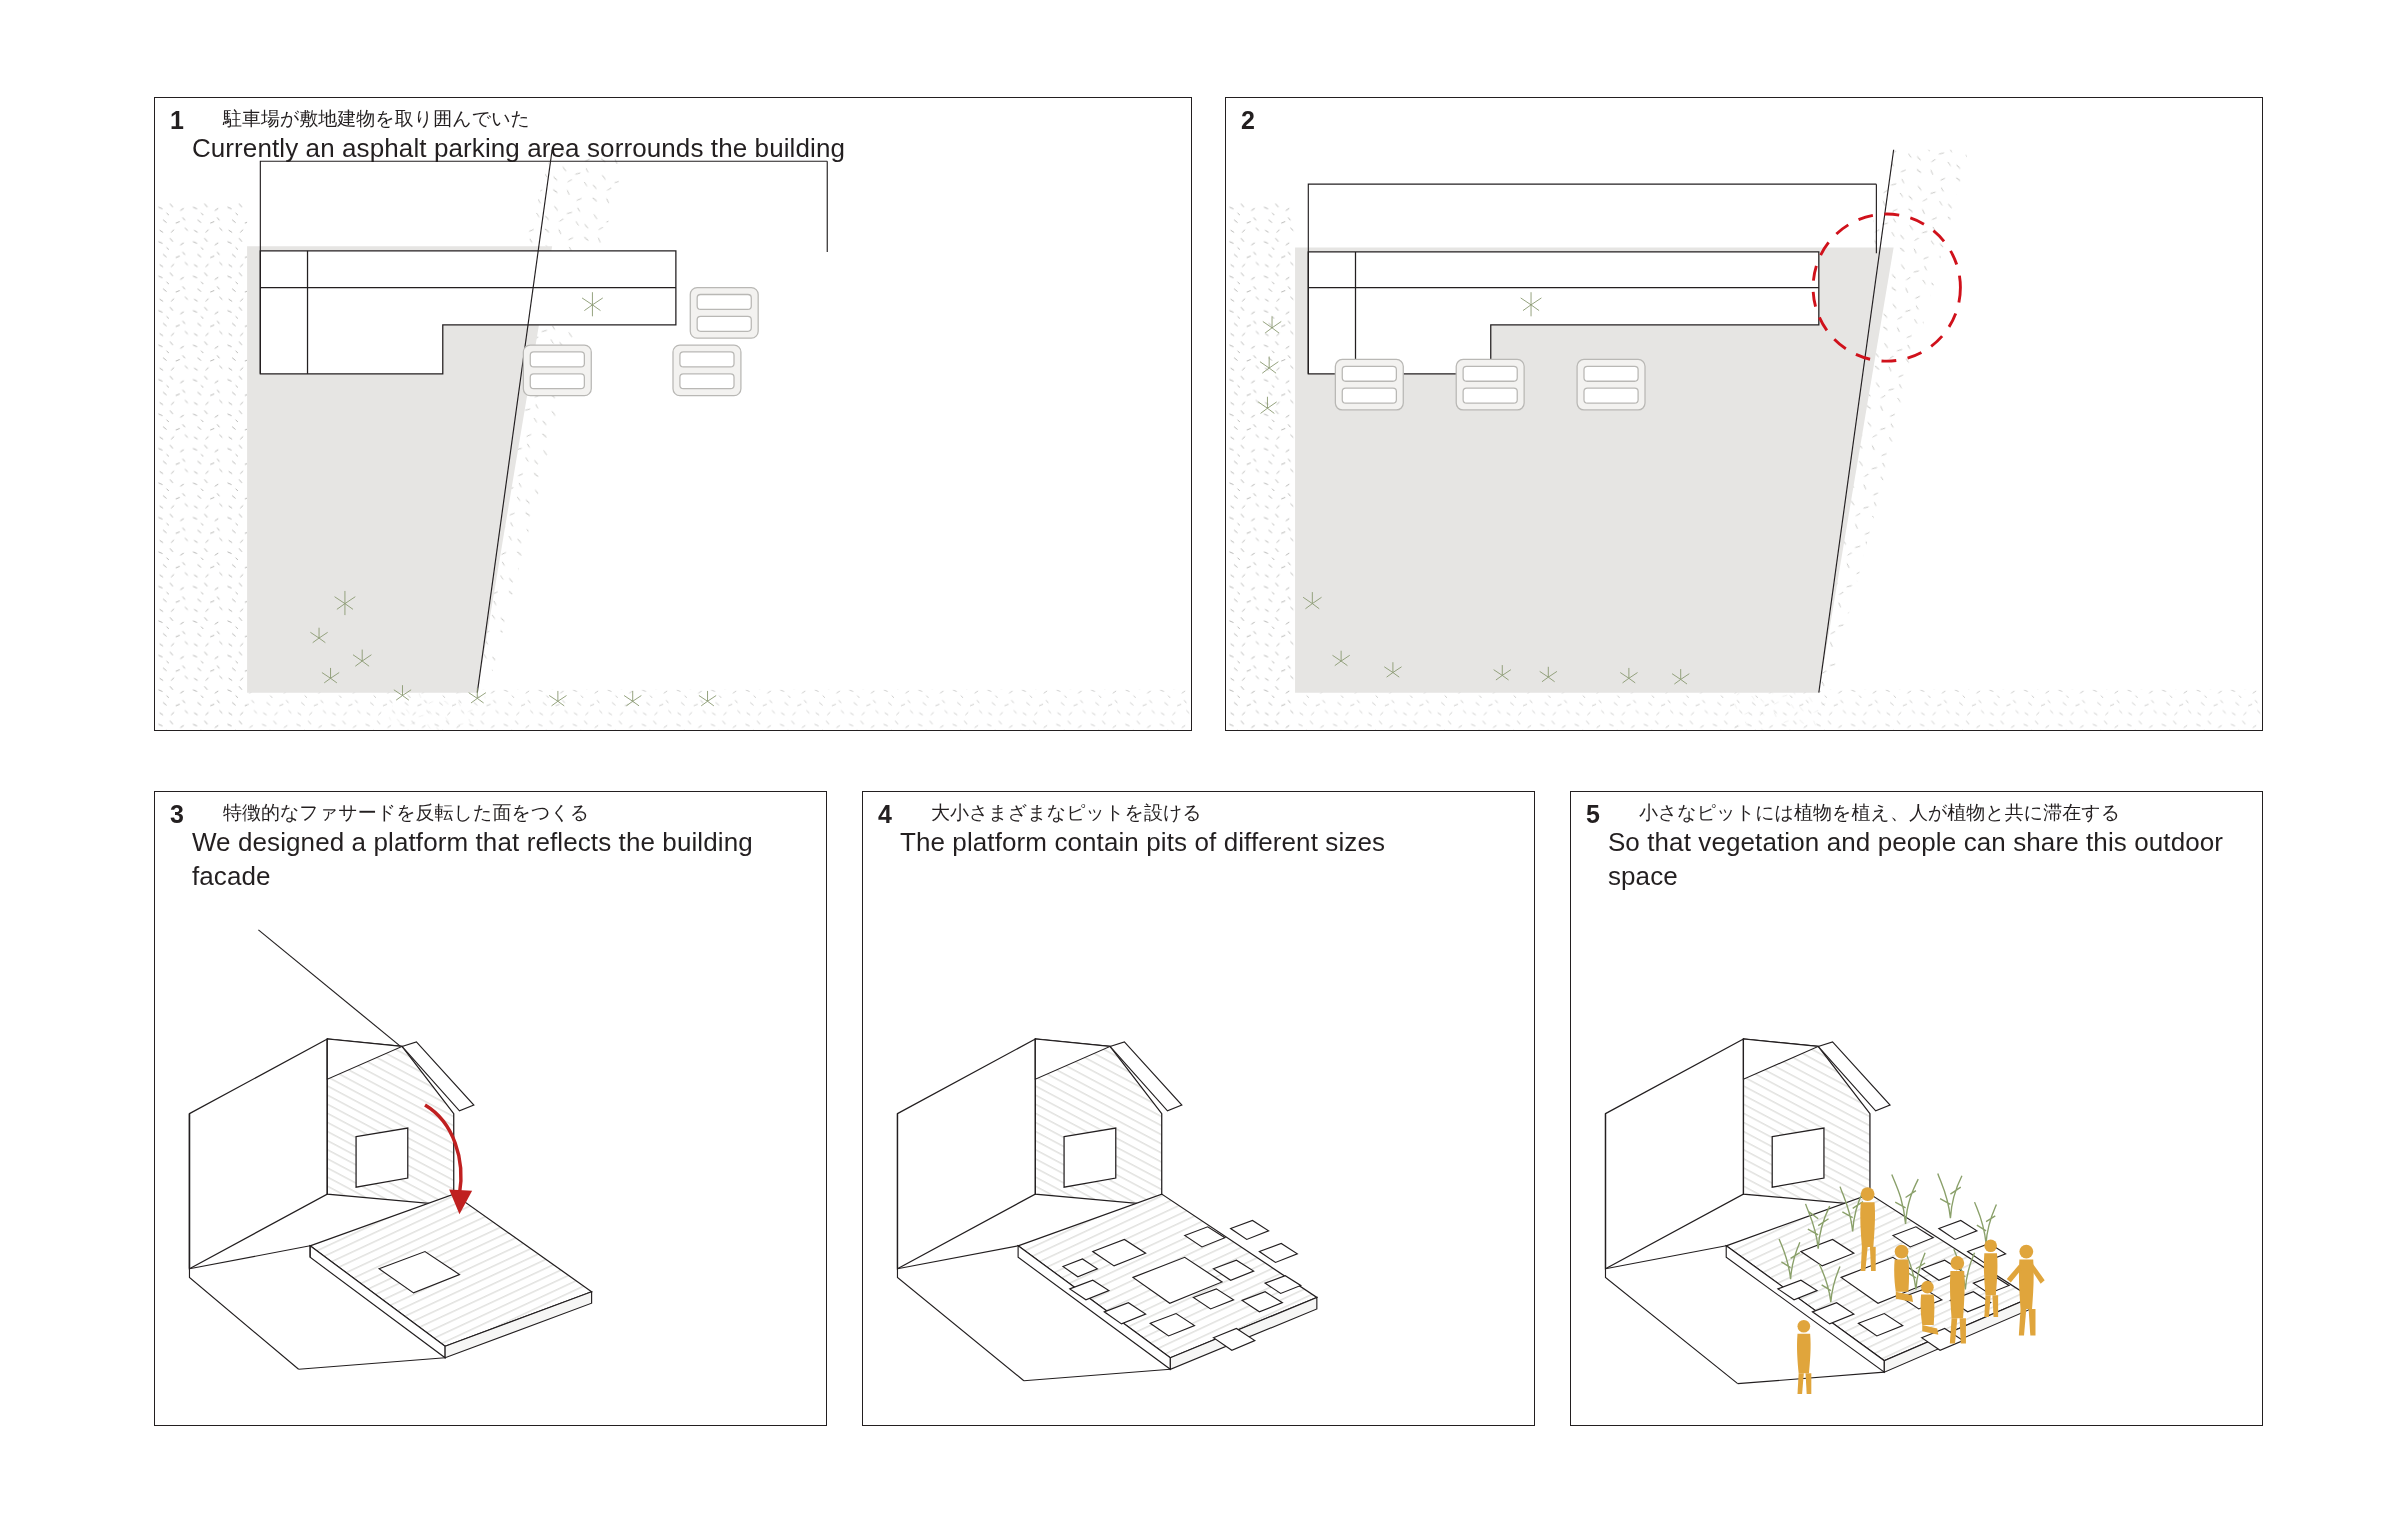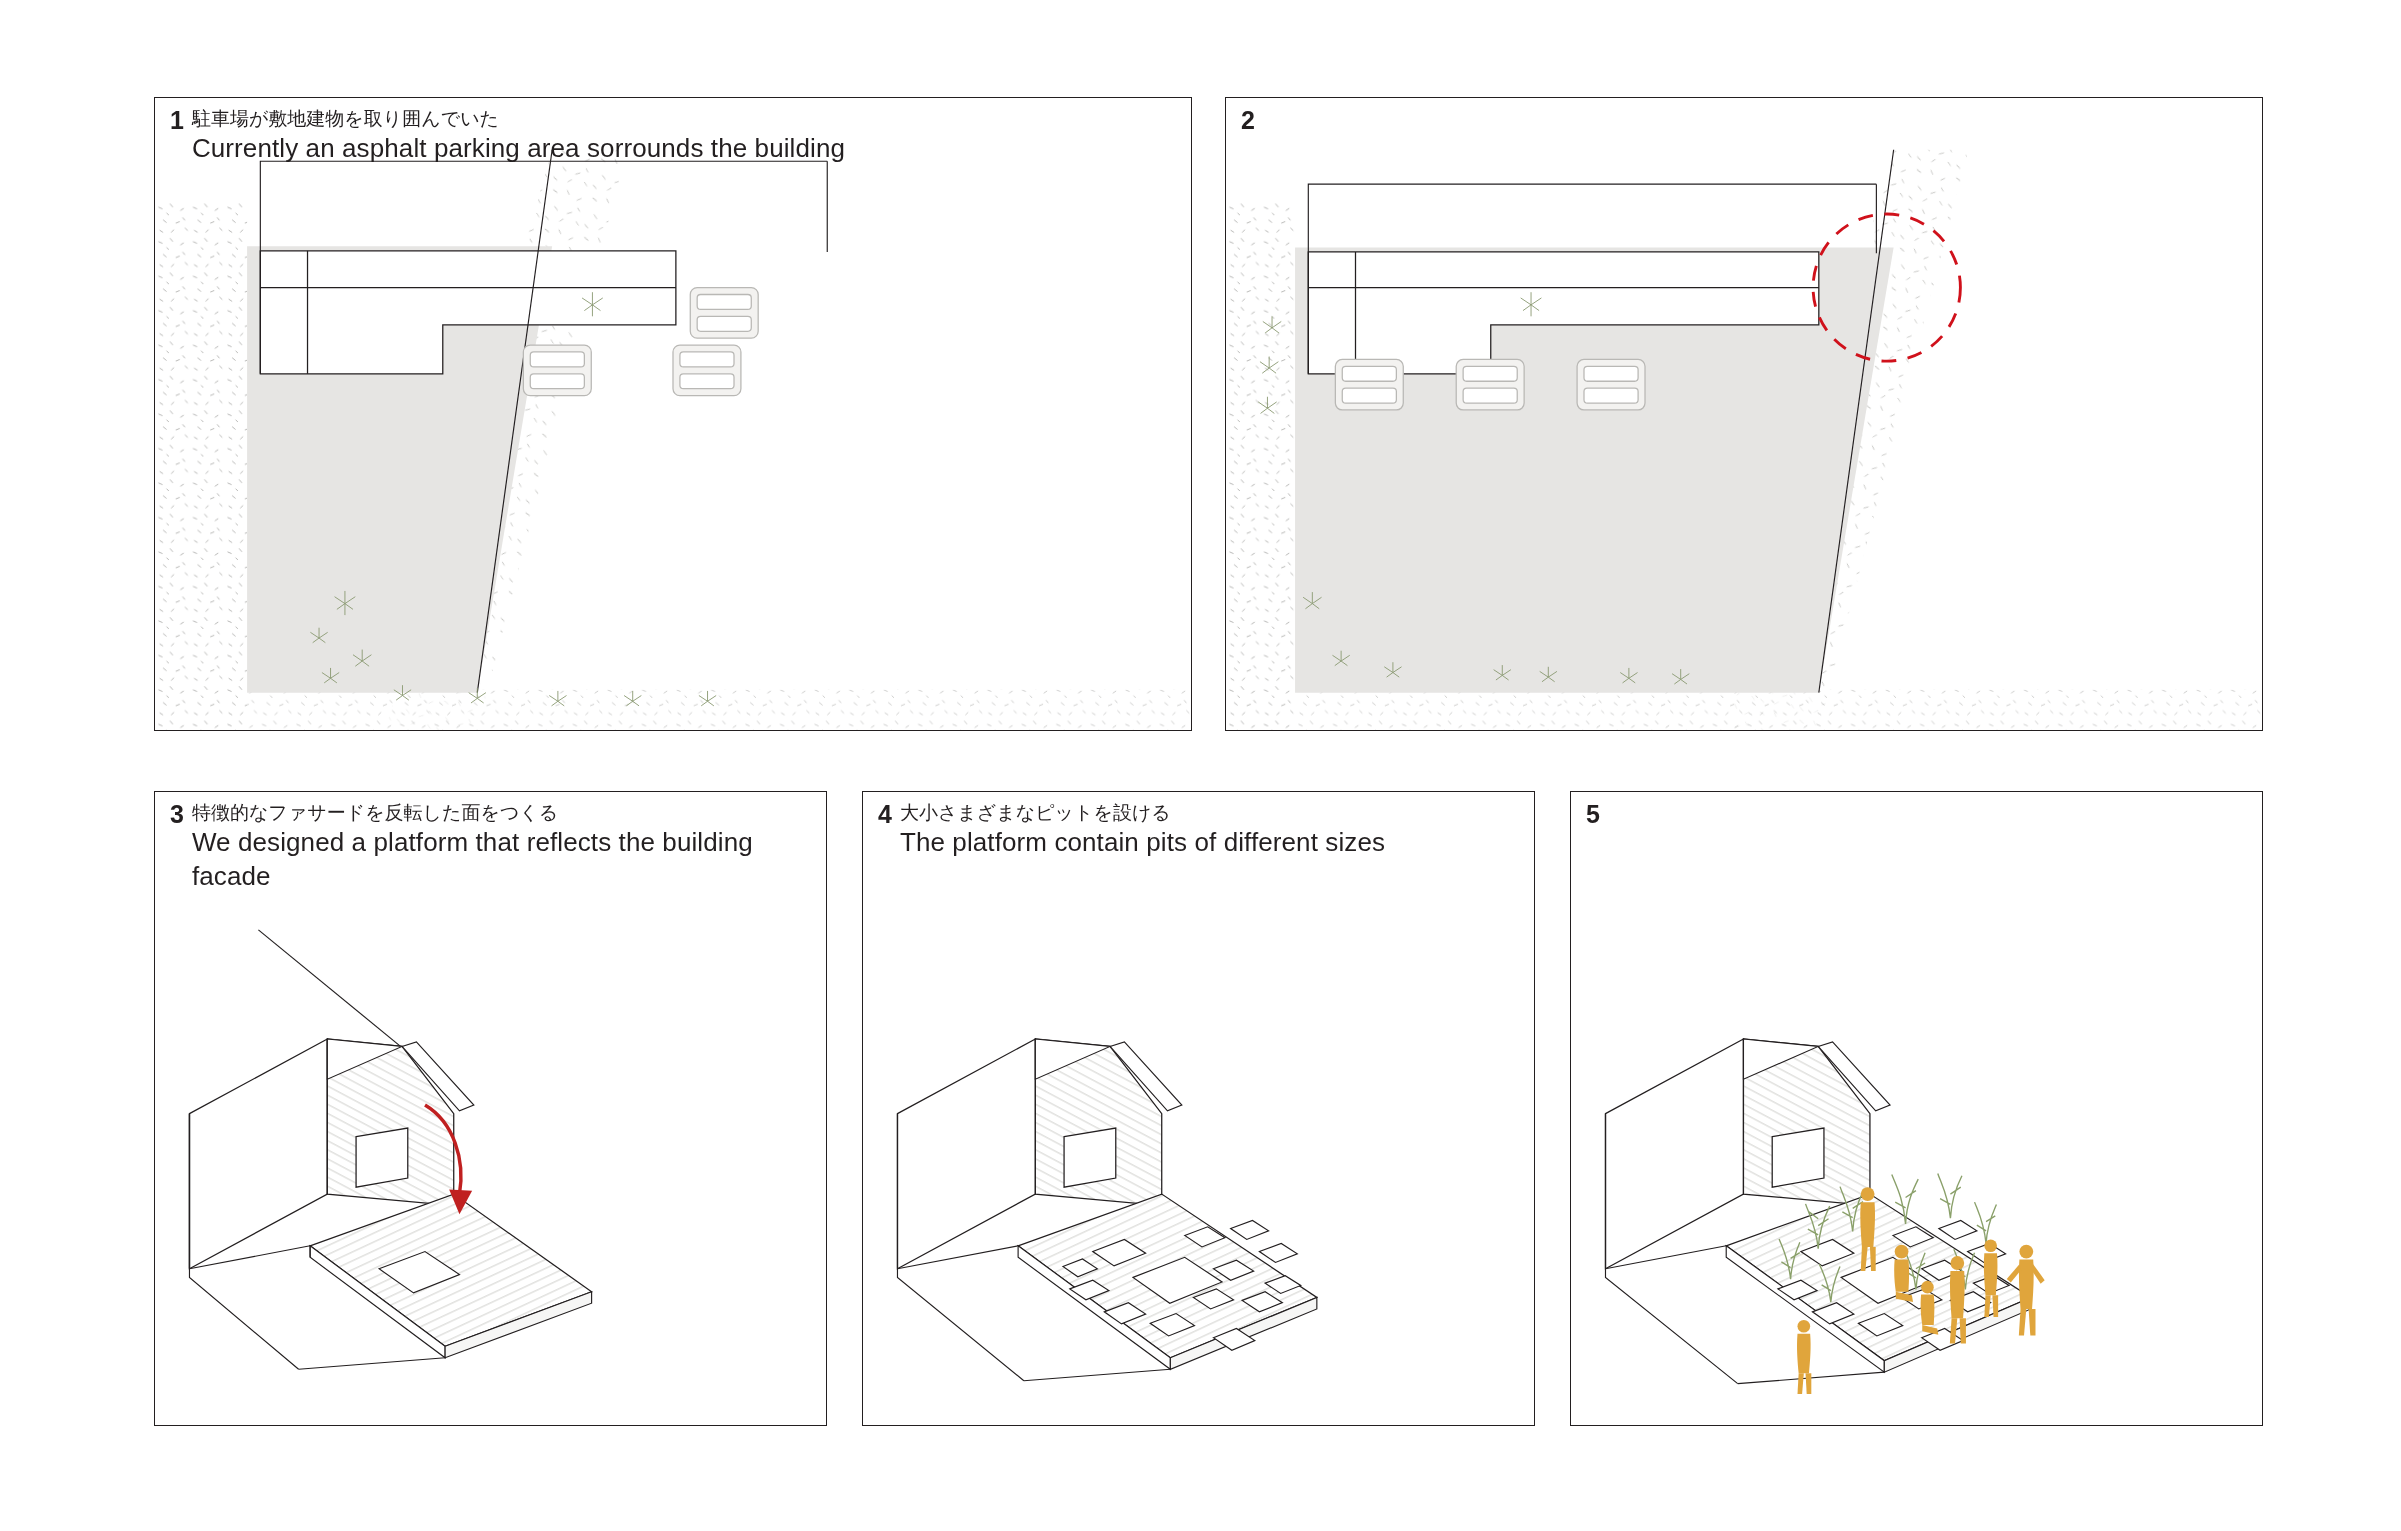--- a/index.html
+++ b/index.html
@@ -57,20 +57,21 @@
   .caption-text {
     font-size: 0px;
     line-height: 0;
   }
   .cap-jp {
     display: block;
     font-size: 19px;
     line-height: 1.30;
     color: #231f20;
     white-space: pre-line;
+    margin-left: 31px;
   }
   .cap-en {
     display: block;
     font-size: 26px;
     line-height: 1.30;
     color: #231f20;
     white-space: pre-line;
     letter-spacing: 0.1px;
   }
 
@@ -582,17 +583,21 @@
         <g transform="translate(620,862)">
           <circle cx="0" cy="0" r="11"></circle>
           <path d="M-11 13 C -13 34, -11 52, -9 66 L 11 66 C 12 46, 13 30, 11 13 Z"></path>
           <path d="M-9 66 l26 6 l2 11 l-28 -6 Z"></path>
         </g>
       </g>
     </svg>
 
     <div class="caption">
       <div class="step-num">5</div>
+      <div class="caption-text">
+        <span class="cap-jp">小さなピットには植物を植え、人が植物と共に滞在する</span>
+        <span class="cap-en">So that vegetation and people can share this outdoor space</span>
+      </div>
     </div>
   </div>
 
 </div>
 
 
 </body></html>

